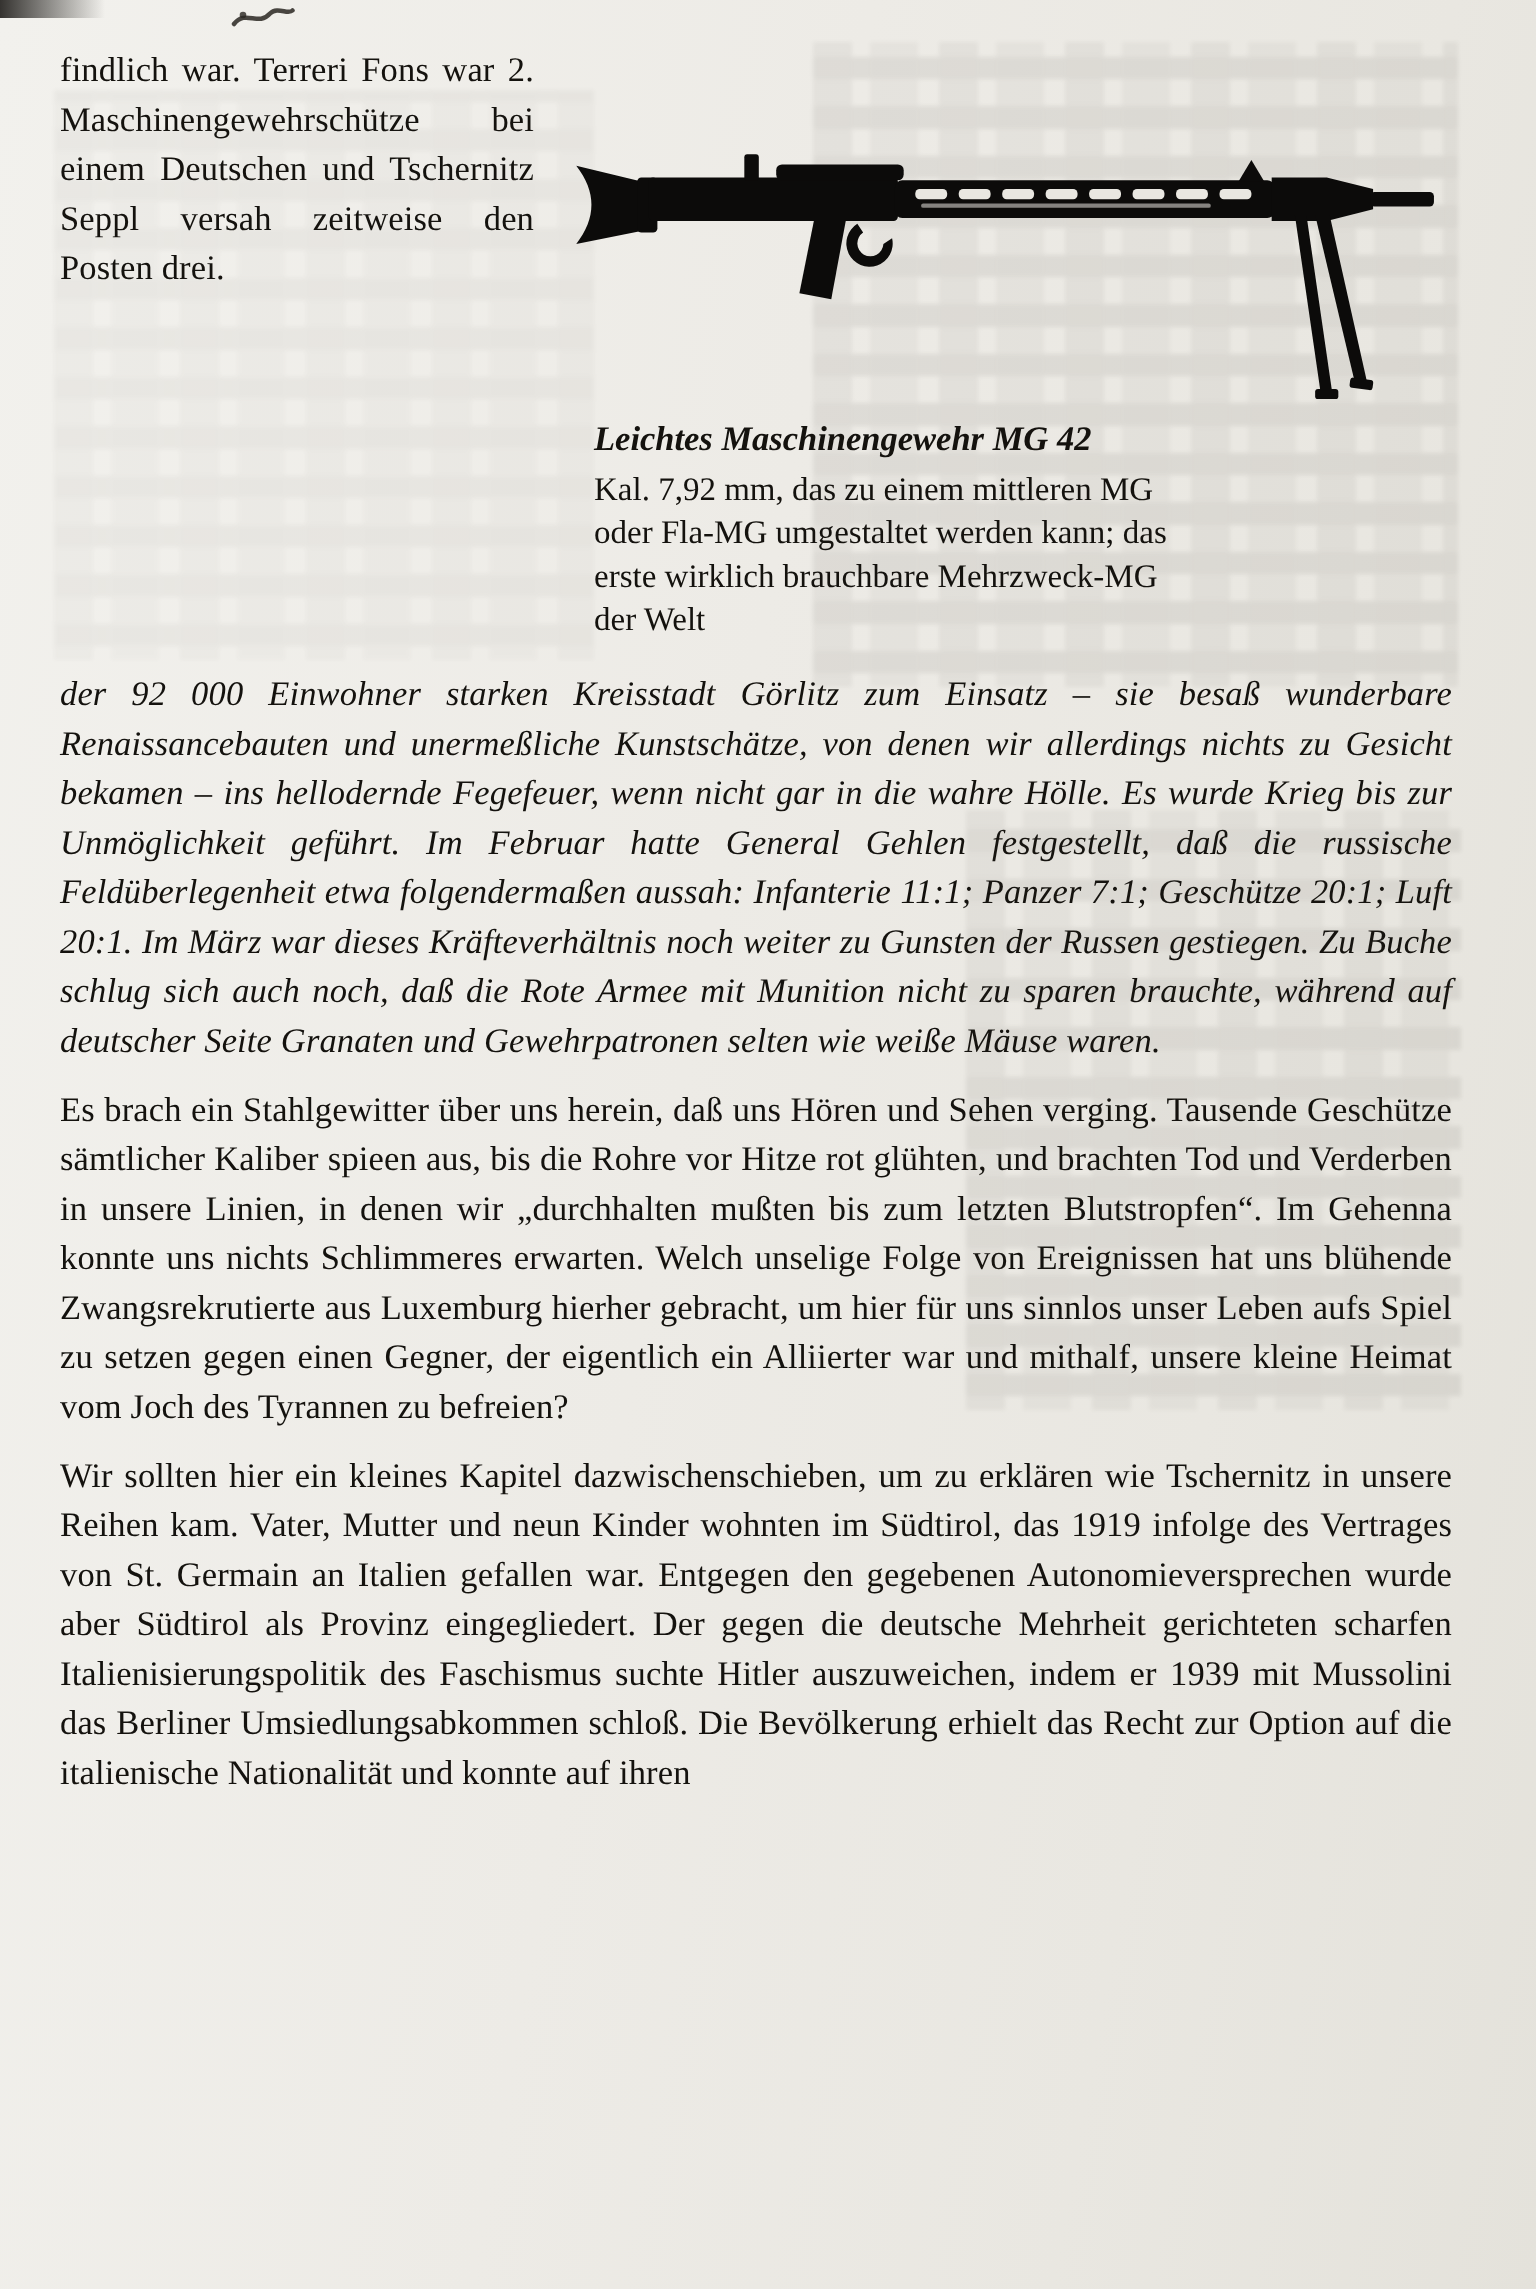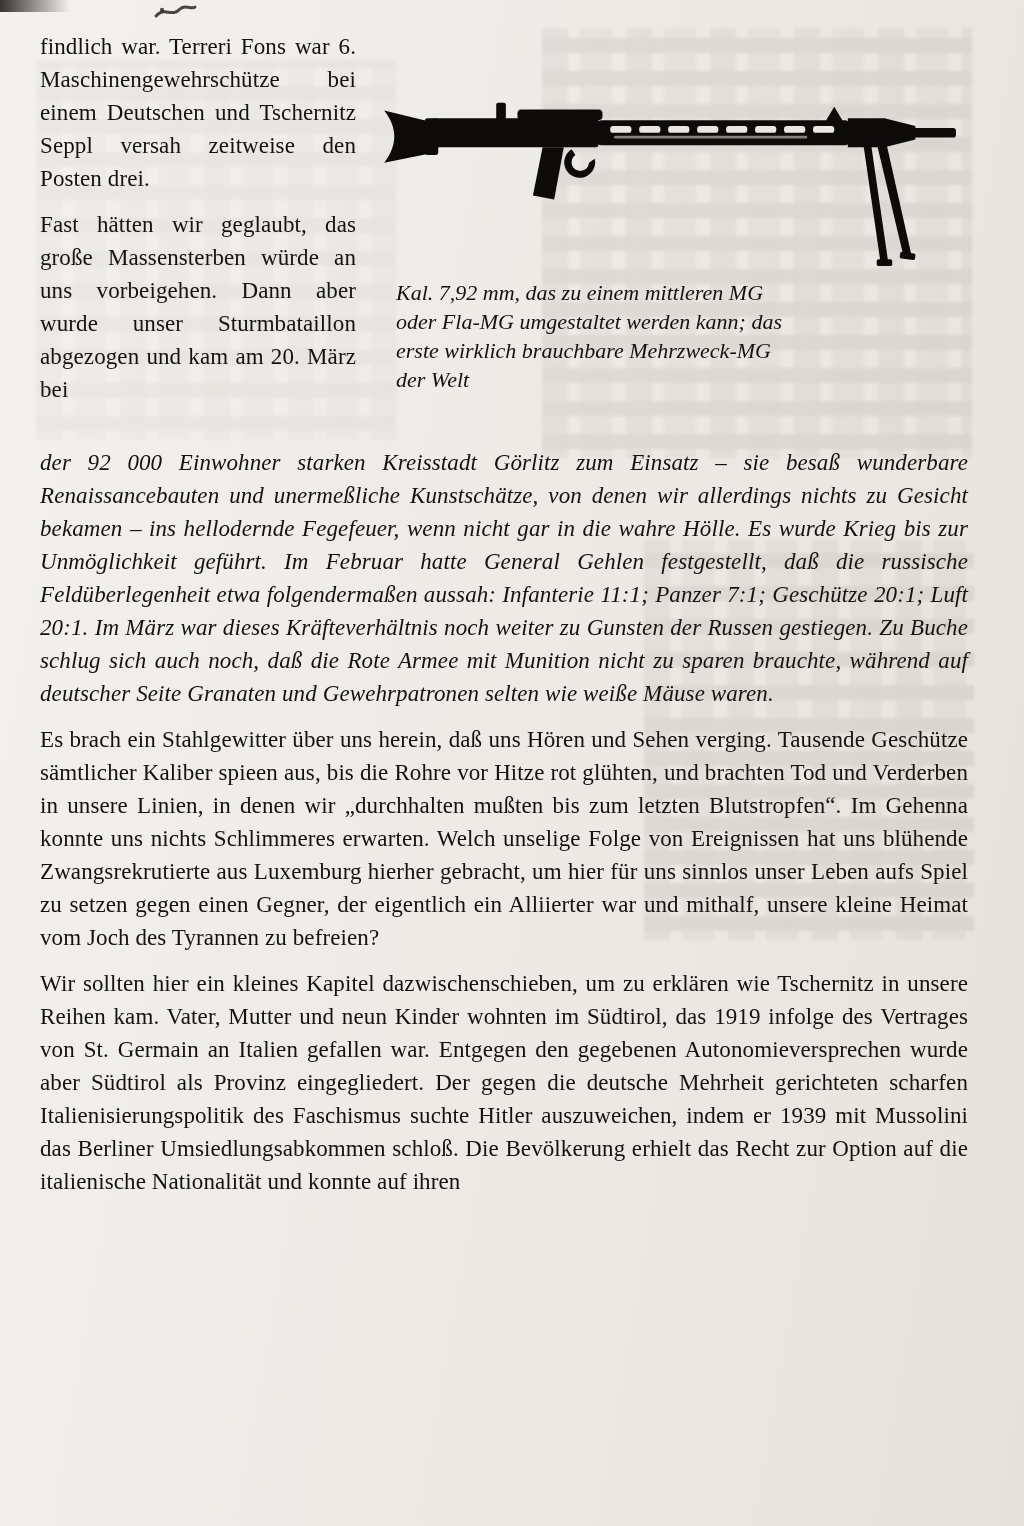--- a/index.html
+++ b/index.html
@@ -45,21 +45,21 @@
   .gun-figure {
     float:right;
     width:592px; height:412px;
     margin-left:20px; margin-bottom:4px;
     position:relative;
   }
   .gun-art { display:block; width:592px; height:198px; margin-top:40px; }
 
   .gun-caption { margin:10px 0 0 20px; width:392px; }
   .cap-title { font-weight:bold; font-style:italic; font-size:23px; line-height:30px; margin-bottom:3px; }
-  .cap-body  { font-style:italic; font-size:22px; line-height:29px; }
+  .cap-body  { font-size:22px; line-height:29px; }
 
   .full-width { clear:both;font-style:italic; }
 </style>
 </head>
 <body>
 
 <div class="page">
 
   <div class="ghost ghost-top"></div>
   <div class="ghost ghost-mid"></div>
@@ -109,25 +109,25 @@
           <rect x="296" y="58" width="22" height="7" rx="3"></rect>
           <rect x="326" y="58" width="22" height="7" rx="3"></rect>
           <rect x="356" y="58" width="22" height="7" rx="3"></rect>
           <rect x="386" y="58" width="22" height="7" rx="3"></rect>
           <rect x="416" y="58" width="22" height="7" rx="3"></rect>
           <rect x="446" y="58" width="22" height="7" rx="3"></rect>
           <rect x="240" y="68" width="200" height="3" rx="1.5" opacity="0.55"></rect>
         </g>
       </svg>
       <figcaption class="gun-caption">
+        <div class="cap-title">Leichtes Maschinengewehr MG 42</div>
         <div class="cap-body">Kal. 7,92 mm, das zu einem mittleren MG oder Fla-MG umgestaltet werden kann; das erste wirklich brauchbare Mehrzweck-MG der Welt</div>
       </figcaption>
     </figure>
 
-    <p class="body-text" lang="de">findlich war. Terreri Fons war 6. Maschinengewehrschütze bei einem Deutschen und Tschernitz Seppl versah zeitweise den Posten drei.</p>
-    <p class="body-text" lang="de">Fast hätten wir geglaubt, das große Massensterben würde an uns vorbeigehen. Dann aber wurde unser Sturmbataillon abgezogen und kam am 20. März bei</p>
+    <p class="body-text" lang="de">findlich war. Terreri Fons war 2. Maschinengewehrschütze bei einem Deutschen und Tschernitz Seppl versah zeitweise den Posten drei.</p>
   </section>
 
   <p class="body-text full-width" lang="de">der 92 000 Einwohner starken Kreisstadt Görlitz zum Einsatz – sie besaß wunderbare Renaissancebauten und unermeßliche Kunstschätze, von denen wir allerdings nichts zu Gesicht bekamen – ins hellodernde Fegefeuer, wenn nicht gar in die wahre Hölle. Es wurde Krieg bis zur Unmöglichkeit geführt. Im Februar hatte General Gehlen festgestellt, daß die russische Feldüberlegenheit etwa folgendermaßen aussah: Infanterie 11:1; Panzer 7:1; Geschütze 20:1; Luft 20:1. Im März war dieses Kräfteverhältnis noch weiter zu Gunsten der Russen gestiegen. Zu Buche schlug sich auch noch, daß die Rote Armee mit Munition nicht zu sparen brauchte, während auf deutscher Seite Granaten und Gewehrpatronen selten wie weiße Mäuse waren.</p>
   <p class="body-text" lang="de">Es brach ein Stahlgewitter über uns herein, daß uns Hören und Sehen verging. Tausende Geschütze sämtlicher Kaliber spieen aus, bis die Rohre vor Hitze rot glühten, und brachten Tod und Verderben in unsere Linien, in denen wir „durchhalten mußten bis zum letzten Blutstropfen“. Im Gehenna konnte uns nichts Schlimmeres erwarten. Welch unselige Folge von Ereignissen hat uns blühende Zwangsrekrutierte aus Luxemburg hierher gebracht, um hier für uns sinnlos unser Leben aufs Spiel zu setzen gegen einen Gegner, der eigentlich ein Alliierter war und mithalf, unsere kleine Heimat vom Joch des Tyrannen zu befreien?</p>
   <p class="body-text" lang="de">Wir sollten hier ein kleines Kapitel dazwischenschieben, um zu erklären wie Tschernitz in unsere Reihen kam. Vater, Mutter und neun Kinder wohnten im Südtirol, das 1919 infolge des Vertrages von St. Germain an Italien gefallen war. Entgegen den gegebenen Autonomieversprechen wurde aber Südtirol als Provinz eingegliedert. Der gegen die deutsche Mehrheit gerichteten scharfen Italienisierungspolitik des Faschismus suchte Hitler auszuweichen, indem er 1939 mit Mussolini das Berliner Umsiedlungsabkommen schloß. Die Bevölkerung erhielt das Recht zur Option auf die italienische Nationalität und konnte auf ihren</p>
 
 </div>
 
 </body></html>

